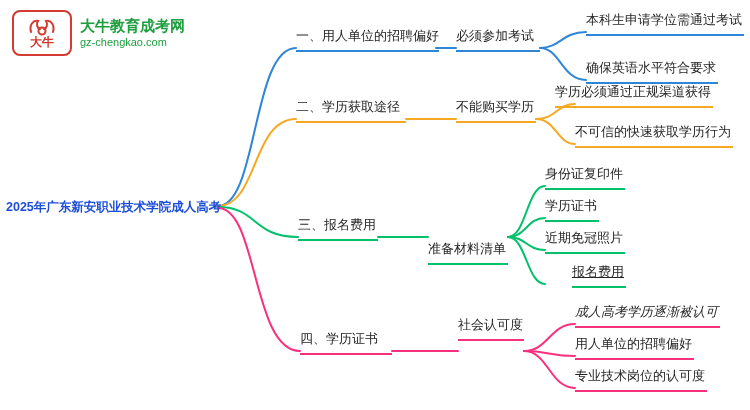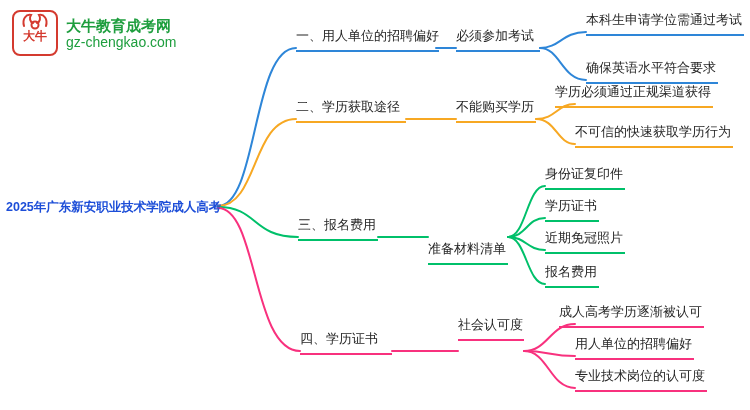--- a/index.html
+++ b/index.html
@@ -16,27 +16,27 @@
     position:absolute;font-size:12.5px;line-height:16px;white-space:nowrap;
     font-weight:bold;color:#1d4ed8;
   }
   .b1{border-bottom-color:#2e86d8;}
   .b2{border-bottom-color:#f7a823;}
   .b3{border-bottom-color:#00c06a;}
   .b4{border-bottom-color:#f8317e;}
   
   .logo{position:absolute;left:12px;top:10px;display:flex;align-items:center;}
   .logo-badge{
-    width:46px;height:46px;border:2px solid #d43a2f;border-radius:8px;background:#fff;
-    display:flex;flex-direction:column;align-items:center;justify-content:flex-start;box-sizing:border-box;
+    width:60px;height:46px;border:2px solid #d43a2f;border-radius:8px;background:#fff;
+    display:flex;flex-direction:column;align-items:center;justify-content:center;box-sizing:border-box;
   }
   .logo-badge .zi{font-size:12px;font-weight:bold;color:#d43a2f;line-height:12px;}
   .logo-text{margin-left:8px;}
   .logo-title{font-size:15px;font-weight:bold;color:#1e9e3e;line-height:18px;}
-  .logo-url{font-size:14px;color:#1e9e3e;line-height:14px;text-align:center;}
+  .logo-url{font-size:11px;color:#1e9e3e;line-height:14px;}
 </style>
 </head>
 <body>
 
 <div class="stage">
 
   <svg class="links" viewBox="0 0 750 410">
 
     <path d="M218,206 C258,206 252,48 296,48" fill="none" stroke-width="2" stroke-linecap="round" stroke="#2e86d8"></path>
     <path d="M218,206 C258,206 252,119 296,119" fill="none" stroke-width="2" stroke-linecap="round" stroke="#f7a823"></path>
@@ -89,21 +89,21 @@
   <div class="node b2" style="left:296px;top:99px;min-width:110px;">二、学历获取途径</div>
   <div class="node b2" style="left:456px;top:99px;min-width:80px;">不能购买学历</div>
   <div class="node b2" style="left:555px;top:84px;min-width:158px;">学历必须通过正规渠道获得</div>
   <div class="node b2" style="left:575px;top:124px;min-width:158px;">不可信的快速获取学历行为</div>
 
   <div class="node b3" style="left:298px;top:217px;min-width:80px;">三、报名费用</div>
   <div class="node b3" style="left:428px;top:217px;min-width:80px;margin-top:24px;">准备材料清单</div>
   <div class="node b3" style="left:545px;top:166px;min-width:80px;">身份证复印件</div>
   <div class="node b3" style="left:545px;top:198px;min-width:54px;">学历证书</div>
   <div class="node b3" style="left:545px;top:230px;min-width:80px;">近期免冠照片</div>
-  <div class="node b3" style="left:545px;top:264px;min-width:54px;">报名费用</div>
+  <div class="node b3" style="left:572px;top:264px;min-width:54px;text-decoration:underline;">报名费用</div>
 
   <div class="node b4" style="left:300px;top:331px;min-width:92px;">四、学历证书</div>
   <div class="node b4" style="left:458px;top:317px;min-width:66px;">社会认可度</div>
-  <div class="node b4" style="left:559px;top:304px;min-width:145px;">成人高考学历逐渐被认可</div>
+  <div class="node b4" style="left:575px;top:304px;min-width:145px;font-style:italic;">成人高考学历逐渐被认可</div>
   <div class="node b4" style="left:575px;top:336px;min-width:119px;">用人单位的招聘偏好</div>
   <div class="node b4" style="left:575px;top:368px;min-width:132px;">专业技术岗位的认可度</div>
 
 </div>
 
 </body></html>

